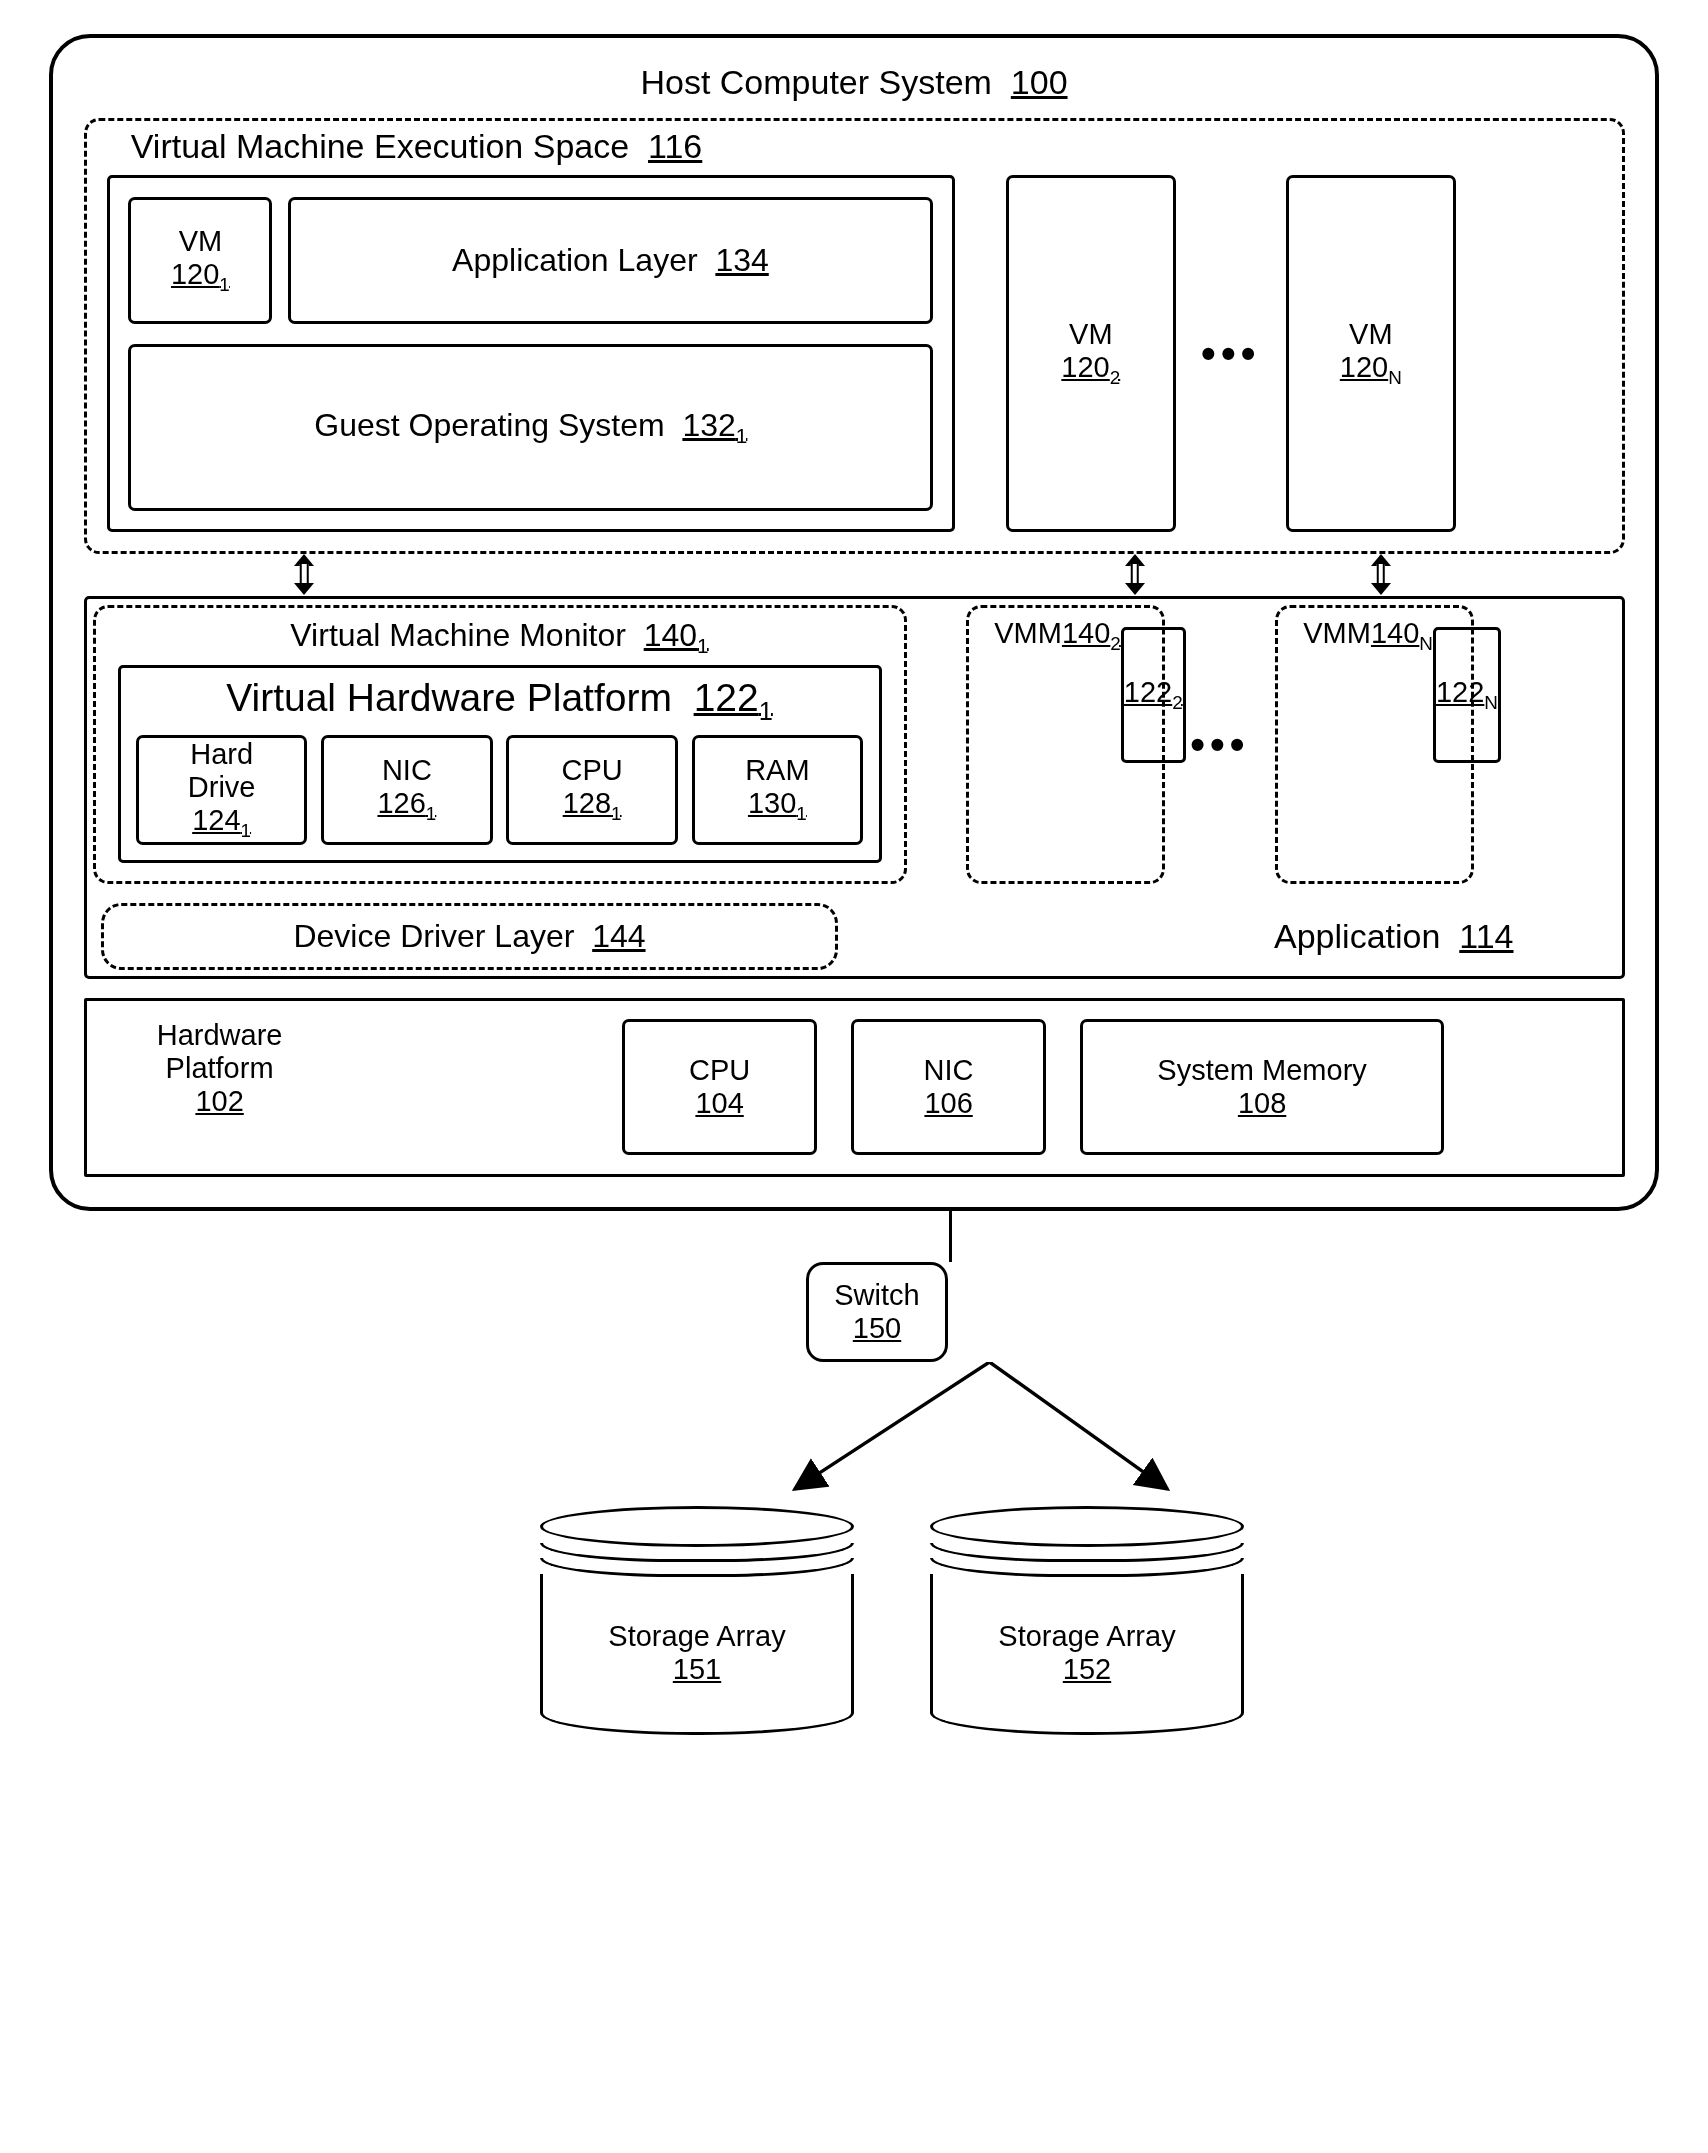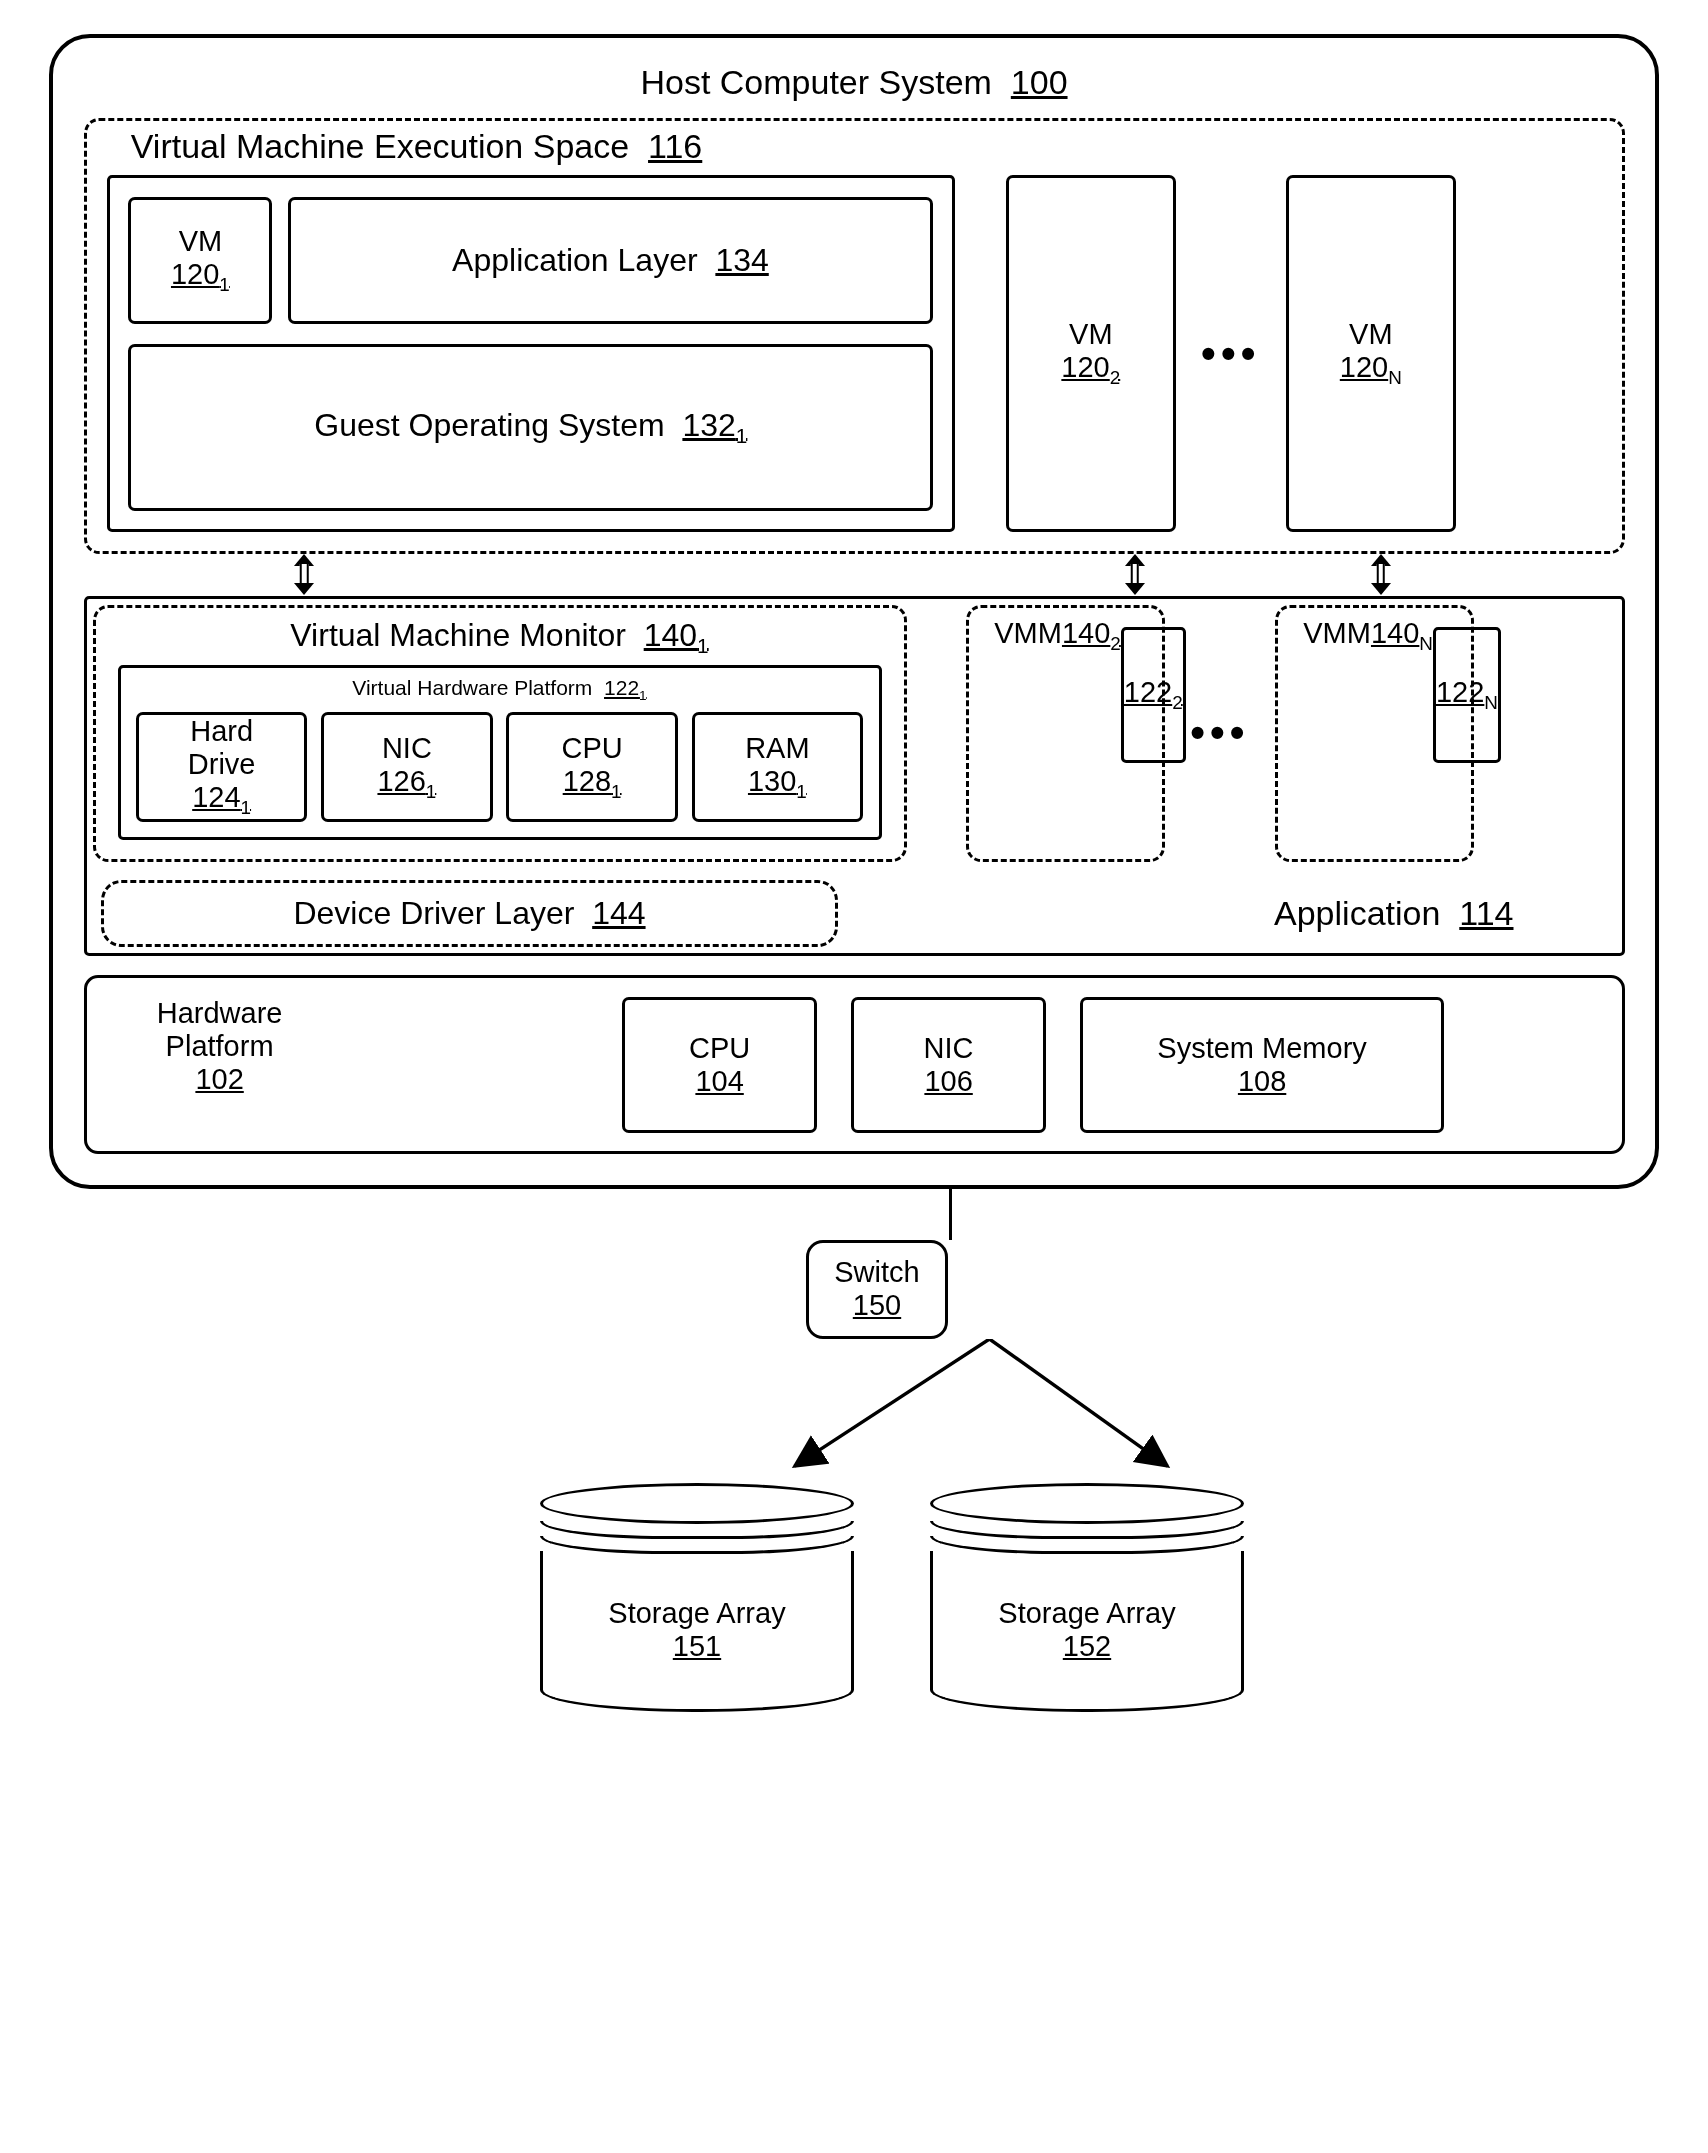--- a/index.html
+++ b/index.html
@@ -67,31 +67,31 @@
   .vmm-main {
     padding: 8.5px 22px 18.6px 22px;
     flex: 0 0 814px;
   }
   .vmm-title { text-align: center; font-size: 32px; margin-bottom: 6.8px; }
   .vhp-box {
     border: 3.4px solid #000;
     border-radius: 5.1px;
     padding: 8.5px 15.3px 15.3px 15.3px;
   }
-  .vhp-title { text-align: center; font-size: 21px; margin-bottom: 8.5px; }
+  .vhp-title { text-align: center; font-size: 39px; margin-bottom: 8.5px; }
   .hw-items { display: flex; gap: 13.6px; }
   .hw-items .box { flex: 1; height: 110px; font-size: 29px; }
   .vmm-small { width: 199px; padding: 8.5px 25.4px 17px 25.4px; display: flex; flex-direction: row; align-items: flex-start; }
   .vmm-small-inner { border: 3.4px solid #000; border-radius: 5.1px; width: 110px; height: 136px; display: flex; align-items: center; justify-content: center; margin-top: 10.2px; }
   .ddl-row { display: flex; align-items: center; margin-top: 18.6px; gap: 34px; }
   .ddl-box { padding: 12px 34px; border-radius: 20.3px; margin-left: 8.5px; width: 737px; text-align: center; font-size: 32px; }
   .hyp-label { font-size: 34px; margin-left: auto; margin-right: 102px; }
   .hw-platform {
     border: 3.4px solid #000;
-    border-radius: 14px;
+    border-radius: 2px;
     padding: 18.6px;
     margin-top: 18.6px;
     display: flex;
     gap: 34px;
     align-items: stretch;
   }
   .hw-platform .hp-label { width: 229px; text-align: center; }
   .hw-platform .box { height: 136px; }
   .hw-platform .cpu, .hw-platform .nic { width: 195px; }
   .hw-platform .sysmem { width: 364px; }

